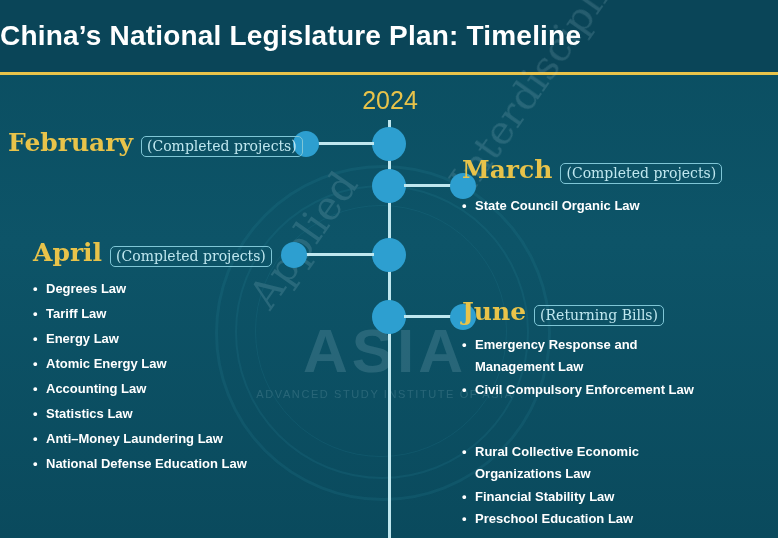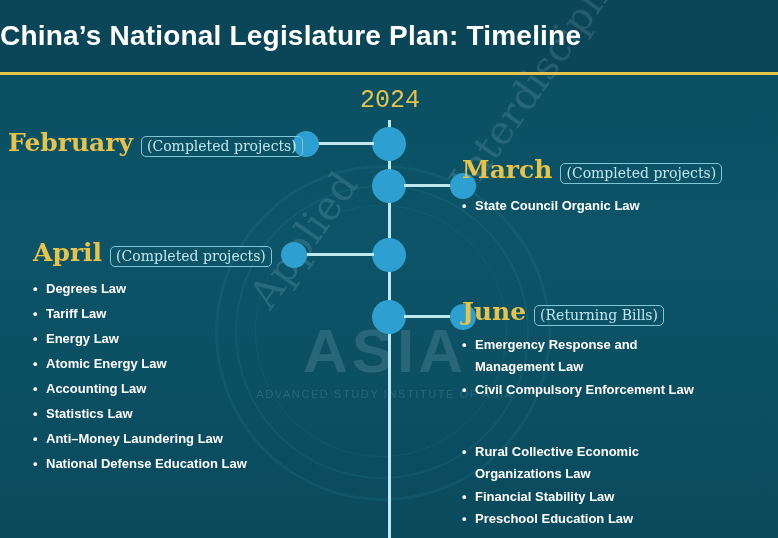--- a/index.html
+++ b/index.html
@@ -124,21 +124,21 @@
   }
 
   .year {
     position: absolute;
     left: 330px;
     top: 86px;
     width: 120px;
     text-align: center;
     color: #e8c34a;
     font-size: 25px;
-    font-family: Liberation Mono, monospace;
+    font-family: Liberation Sans, sans-serif;
   }
 
   
   .block { position: absolute; }
   .block-head {
     display: flex;
     align-items: baseline;
     gap: 8px;
     white-space: nowrap;
   }

